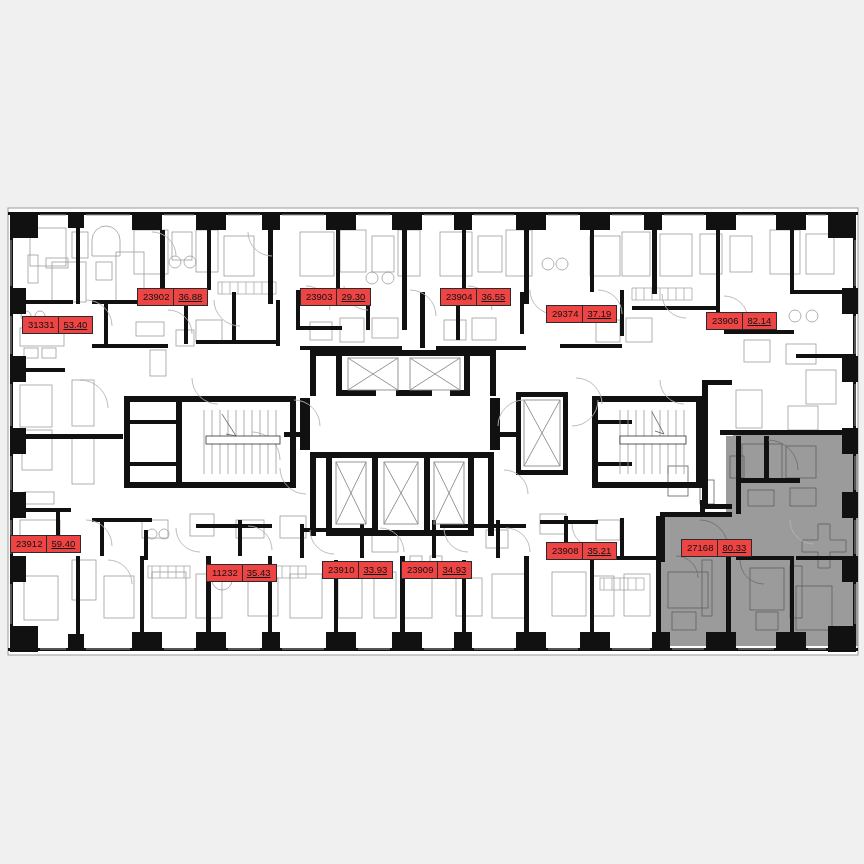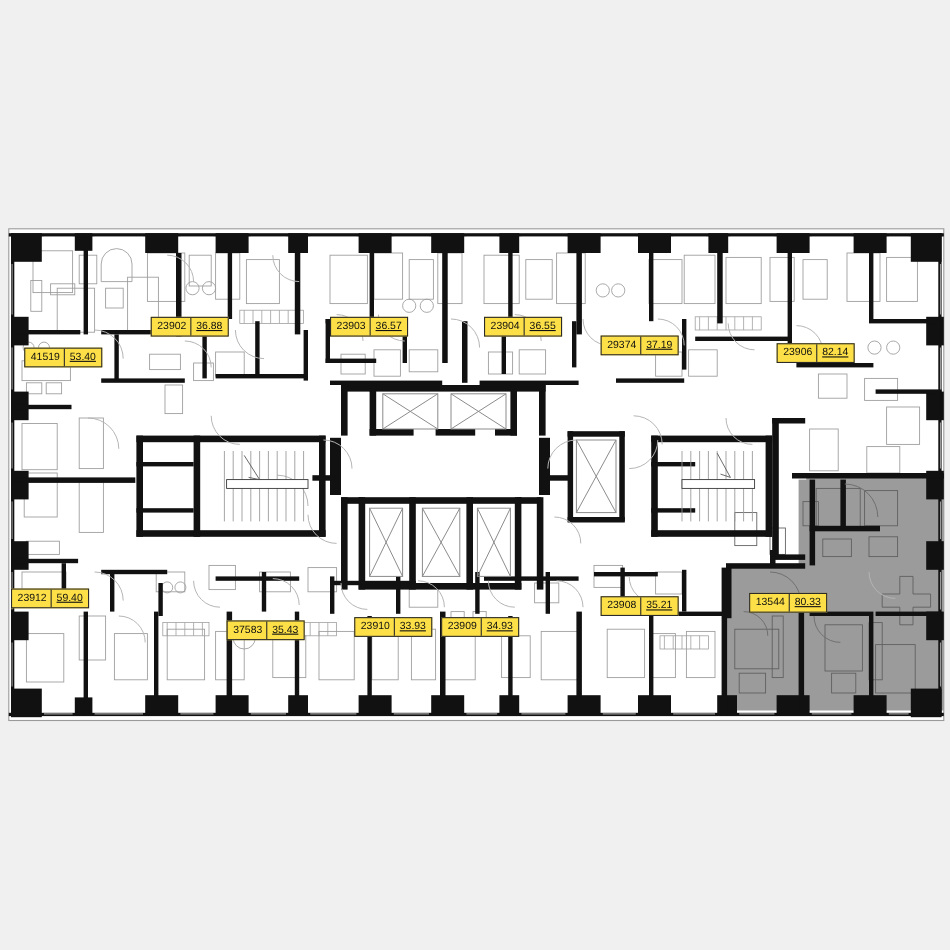--- a/index.html
+++ b/index.html
@@ -10,21 +10,21 @@
     font-family:"Liberation Sans", sans-serif;
     overflow:hidden;
   }
   #stage{position:relative;width:864px;height:864px;}
   #plan-svg{position:absolute;left:0;top:0;}
   .label-layer{position:absolute;left:0;top:0;width:864px;height:864px;pointer-events:none;}
   .unit-label{
     position:absolute;
     display:flex;
     align-items:stretch;
-    background:#fde047;
+    background:#ef4444;
     border:1px solid #2b2b2b;
     font-size:9.5px;
     line-height:1;
     color:#111111;
     white-space:nowrap;
     pointer-events:auto;
   }
   .unit-label .num{padding:3px 4px 3px 5px;}
   .unit-label .sep{width:1px;background:#2b2b2b;}
   .unit-label .area{padding:3px 5px 3px 4px;text-decoration:underline;}
@@ -456,35 +456,35 @@
                M548,649 L578,649 M612,649 L650,649 M672,649 L704,649 M738,649 L774,649 M808,649 L826,649"></path>
       <path d="M11,240 L11,286 M11,316 L11,354 M11,384 L11,426 M11,456 L11,490 M11,520 L11,554 M11,584 L11,624"></path>
       <path d="M855,240 L855,286 M855,316 L855,354 M855,384 L855,426 M855,456 L855,490 M855,520 L855,554 M855,584 L855,624"></path>
     </g>
 
   </svg>
 
   <div class="label-layer">
 
     <div class="unit-label" style="left:22px;top:316px">
-      <span class="num">41519</span>
+      <span class="num">31331</span>
       <span class="sep"></span>
       <span class="area">53.40</span>
     </div>
 
     <div class="unit-label" style="left:137px;top:288px">
       <span class="num">23902</span>
       <span class="sep"></span>
       <span class="area">36.88</span>
     </div>
 
     <div class="unit-label" style="left:300px;top:288px">
       <span class="num">23903</span>
       <span class="sep"></span>
-      <span class="area">36.57</span>
+      <span class="area">29.30</span>
     </div>
 
     <div class="unit-label" style="left:440px;top:288px">
       <span class="num">23904</span>
       <span class="sep"></span>
       <span class="area">36.55</span>
     </div>
 
     <div class="unit-label" style="left:546px;top:305px">
       <span class="num">29374</span>
@@ -492,21 +492,21 @@
       <span class="area">37.19</span>
     </div>
 
     <div class="unit-label" style="left:706px;top:312px">
       <span class="num">23906</span>
       <span class="sep"></span>
       <span class="area">82.14</span>
     </div>
 
     <div class="unit-label" style="left:681px;top:539px">
-      <span class="num">13544</span>
+      <span class="num">27168</span>
       <span class="sep"></span>
       <span class="area">80.33</span>
     </div>
 
     <div class="unit-label" style="left:546px;top:542px">
       <span class="num">23908</span>
       <span class="sep"></span>
       <span class="area">35.21</span>
     </div>
 
@@ -516,21 +516,21 @@
       <span class="area">34.93</span>
     </div>
 
     <div class="unit-label" style="left:322px;top:561px">
       <span class="num">23910</span>
       <span class="sep"></span>
       <span class="area">33.93</span>
     </div>
 
     <div class="unit-label" style="left:206px;top:564px">
-      <span class="num">37583</span>
+      <span class="num">11232</span>
       <span class="sep"></span>
       <span class="area">35.43</span>
     </div>
 
     <div class="unit-label" style="left:10px;top:535px">
       <span class="num">23912</span>
       <span class="sep"></span>
       <span class="area">59.40</span>
     </div>
 

